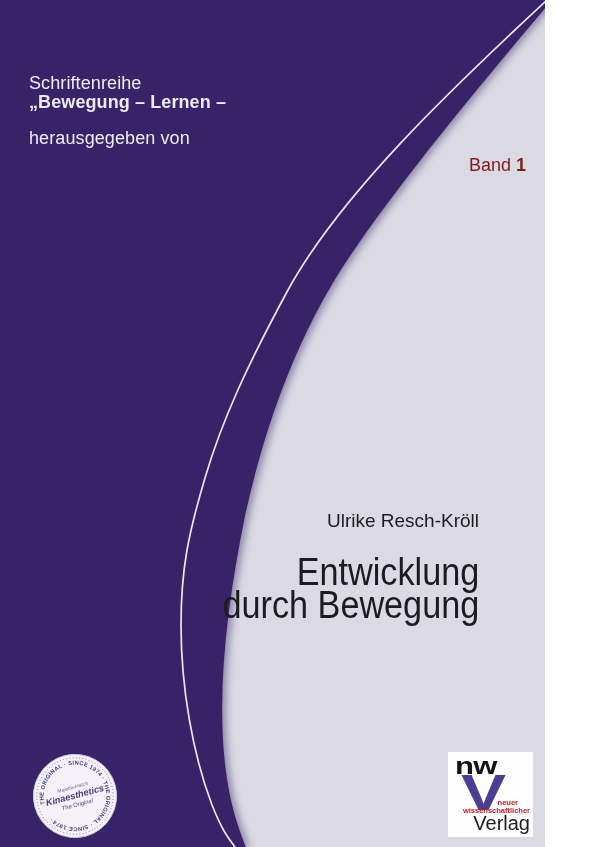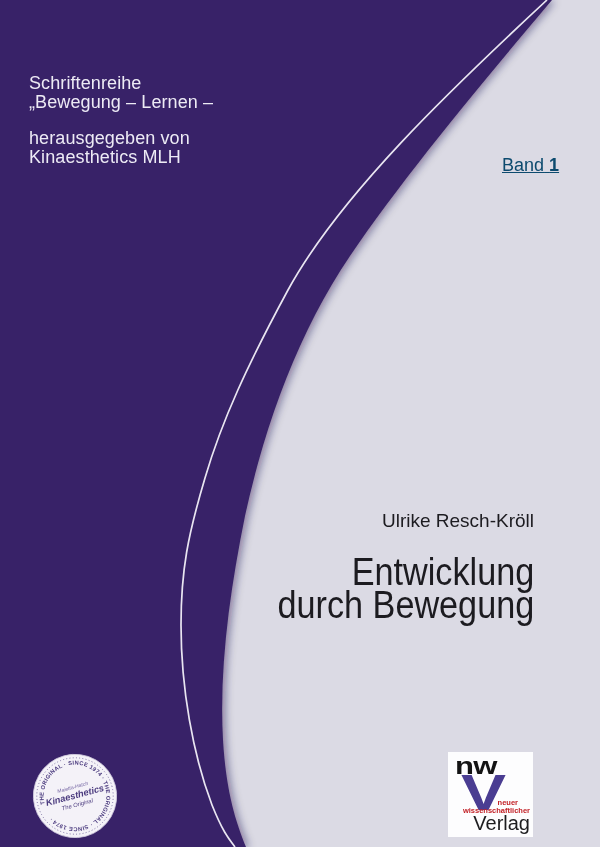--- a/index.html
+++ b/index.html
@@ -5,51 +5,50 @@
   html, body {
     margin: 0;
     padding: 0;
     width: 600px;
     height: 847px;
     overflow: hidden;
     font-family: "Liberation Sans", "DejaVu Sans", sans-serif;
   }
   .cover {
     position: relative;
-    width: 600px;
+    width: 545px;
     height: 847px;
     background: #dbdae4;
     overflow: hidden;
   }
   .cover svg.bg {
     position: absolute;
     left: 0; top: 0;
     width: 600px; height: 847px;
     display: block;
   }
   
   .series {
     position: absolute;
     left: 29px;
     top: 74px;
     color: #edebf5;
     font-size: 18px;
     line-height: 19px;
     letter-spacing: 0.1px;
   }
-  .series .bold { font-weight: normal; }
+  .series .bold { font-weight: bold; }
   .series .pub-block { margin-top: 17px; }
   
   .band {
     position: absolute;
-    left: 502px;
+    left: 469px;
     top: 155px;
     font-size: 18px;
-    color: #0c4a6e;
-    text-decoration: underline;
+    color: #7f1d1d;
   }
   .band .num { font-weight: bold; }
   
   .author {
     position: absolute;
     right: 66px;
     top: 510px;
     font-size: 19px;
     color: #1c1b20;
     text-align: right;
@@ -144,21 +143,20 @@
              C 188,535 181,570 181,625
              C 181,688 193,755 212,805
              C 222,830 228,838 235,847" fill="none" stroke="#f2f0f9" stroke-width="1.7" opacity="0.95"></path>
   </svg>
 
   <div class="series">
     <div>Schriftenreihe</div>
     <div class="bold">„Bewegung – Lernen –</div>
     <div class="pub-block">
       <div>herausgegeben von</div>
-      <div>Kinaesthetics MLH</div>
     </div>
   </div>
 
   <div class="band">
     <span>Band</span>
     <span class="num">1</span>
   </div>
 
   <div class="author">Ulrike Resch-Kröll</div>
 

